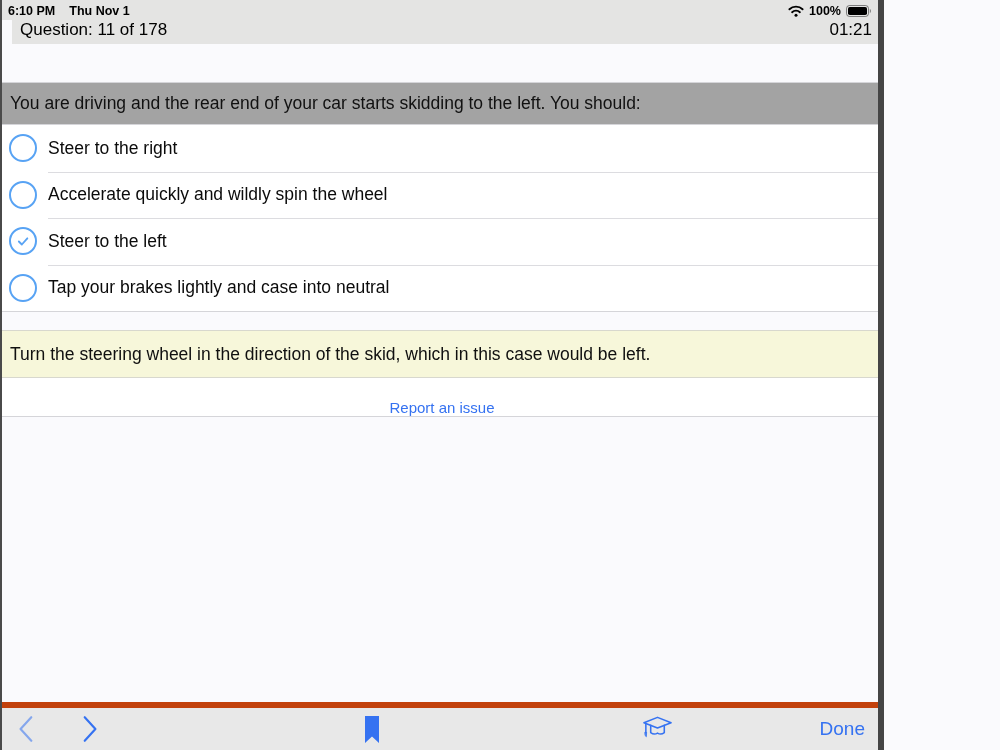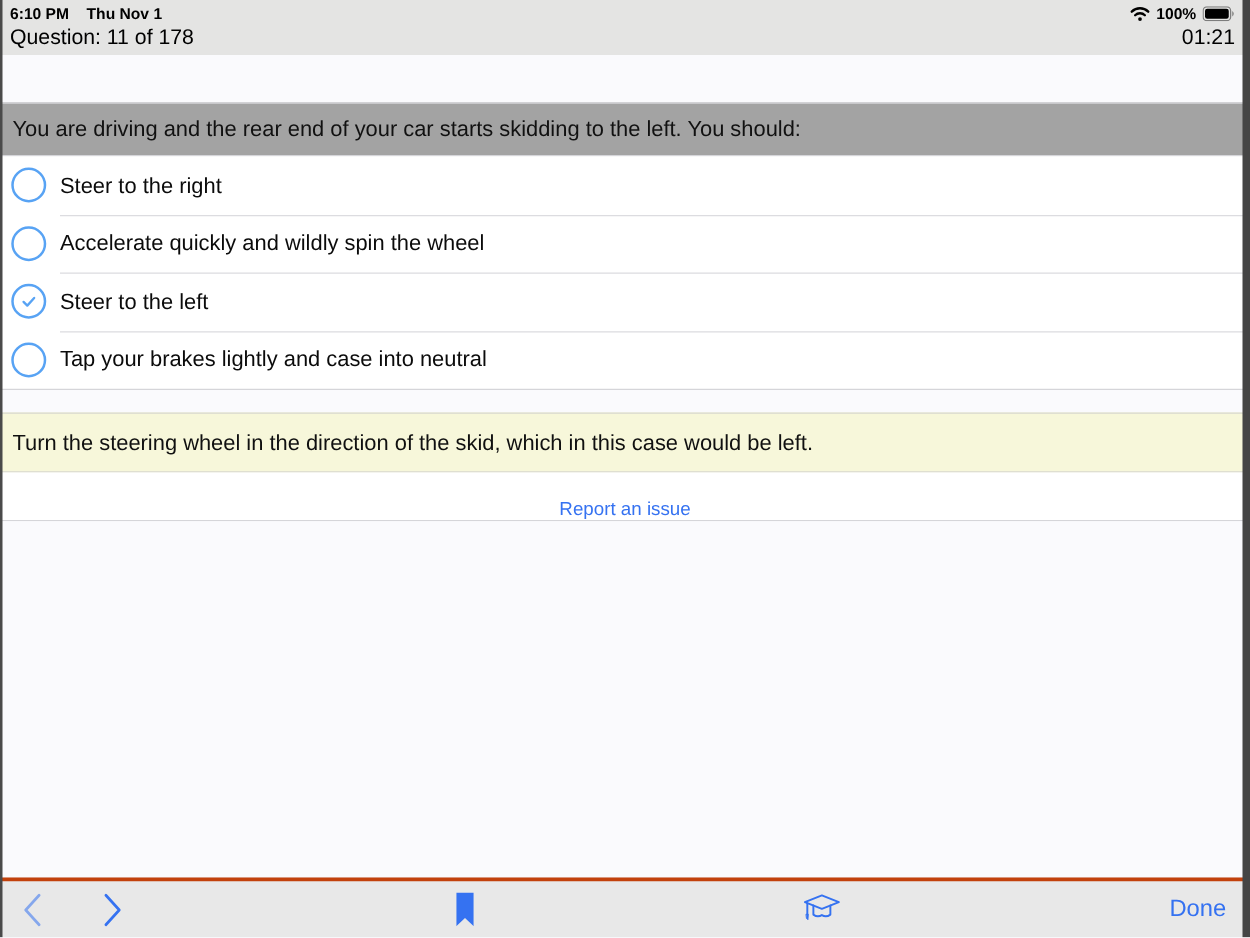--- a/index.html
+++ b/index.html
@@ -4,21 +4,21 @@
 <style>
   * { box-sizing: border-box; margin: 0; padding: 0; }
   html,body { width:1000px; height:750px; }
   body {
     font-family: "Liberation Sans", "DejaVu Sans", sans-serif;
     color:#111;
     background:#fafafd;
   }
   .screen {
     position:relative;
-    width:1000px; height:750px;
+    width:884px; height:750px;
     display:flex; flex-direction:column;
     background:#fafafd;
     overflow:hidden;
   }
   
   .edge-left  { position:absolute; left:0; top:0; bottom:0; width:2px; background:#4a4a4a; z-index:60; }
   .edge-right { position:absolute; right:0; top:0; bottom:0; width:6px; background:#454545; z-index:60; }
 
   
   .status-bar {
@@ -29,21 +29,21 @@
   }
   .status-left { display:flex; gap:14px; }
   .status-right { display:flex; align-items:center; gap:5px; }
   .wifi-icon svg, .battery-icon svg { display:block; }
 
   
   .header-row {
     height:24px; background:#e4e4e3;
     display:flex; align-items:flex-start; justify-content:space-between;
     padding:0 12px 0 8px;
-    font-size:17px; color:#000;
+    font-size:17px; color:#000;margin-left:12px;
   }
 
   .gap1 { height:38px; background:#fafafd; }
 
   
   .question-row {
     height:43px; background:#a3a3a3;
     border-top:1px solid #d5d5d9; border-bottom:1px solid #d5d5d9;
     display:flex; align-items:center;
     padding:0 10px;
@@ -106,21 +106,21 @@
     font-size:15px; color:var(--accent-blue,#3572f1);
     cursor:pointer;
   }
 
   .filler { flex:1 1 auto; background:#fafafd; }
 
   
   .toolbar {
     position:relative;
     height:48px; background:#e8e8e8;
-    border-top:3px solid #c2410c;
+    border-top:6px solid #c2410c;
     flex:0 0 auto;
   }
   .tb-item { position:absolute; top:0; height:100%; display:flex; align-items:center; color:var(--accent-blue,#3572f1); cursor:pointer; }
   .tb-back    { left:14px; opacity:.55; }
   .tb-forward { left:76px; }
   .tb-bookmark{ left:365px; }
   .tb-grad    { left:641px; }
   .tb-done    { right:19px; font-size:19px; }
 </style>
 </head>

